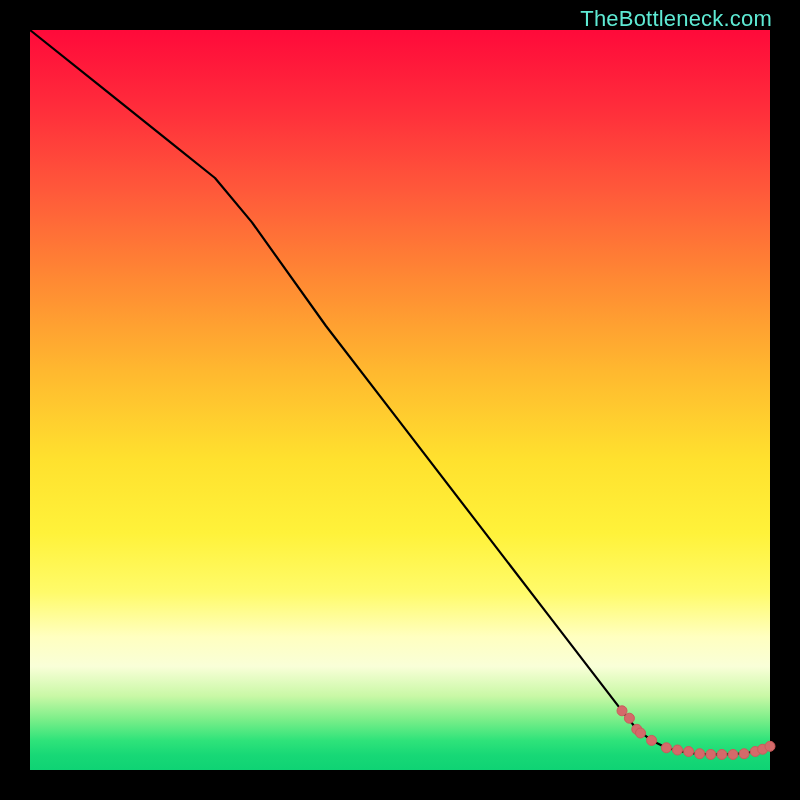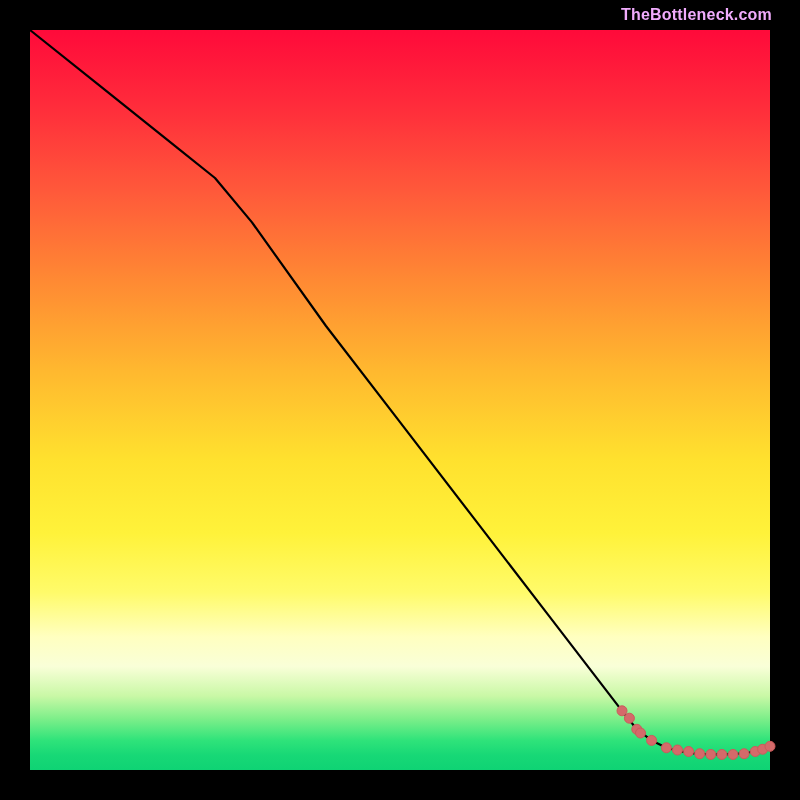--- a/index.html
+++ b/index.html
@@ -40,23 +40,23 @@
       #7fef8a 93%,
       #2fe37a 96%,
       #17d876 98%,
       #0fd374 100%
     );
   }
   .watermark {
     position: absolute;
     top: 6px;
     right: 28px;
-    color: #f0abfc;
-    font-size: 16px;
-    font-weight: 700;
+    color: #5eead4;
+    font-size: 22px;
+    font-weight: 400;
     letter-spacing: 0.2px;
     user-select: none;
   }
   svg.overlay {
     position: absolute;
     left: 0;
     top: 0;
     width: 740px;
     height: 740px;
     overflow: visible;

